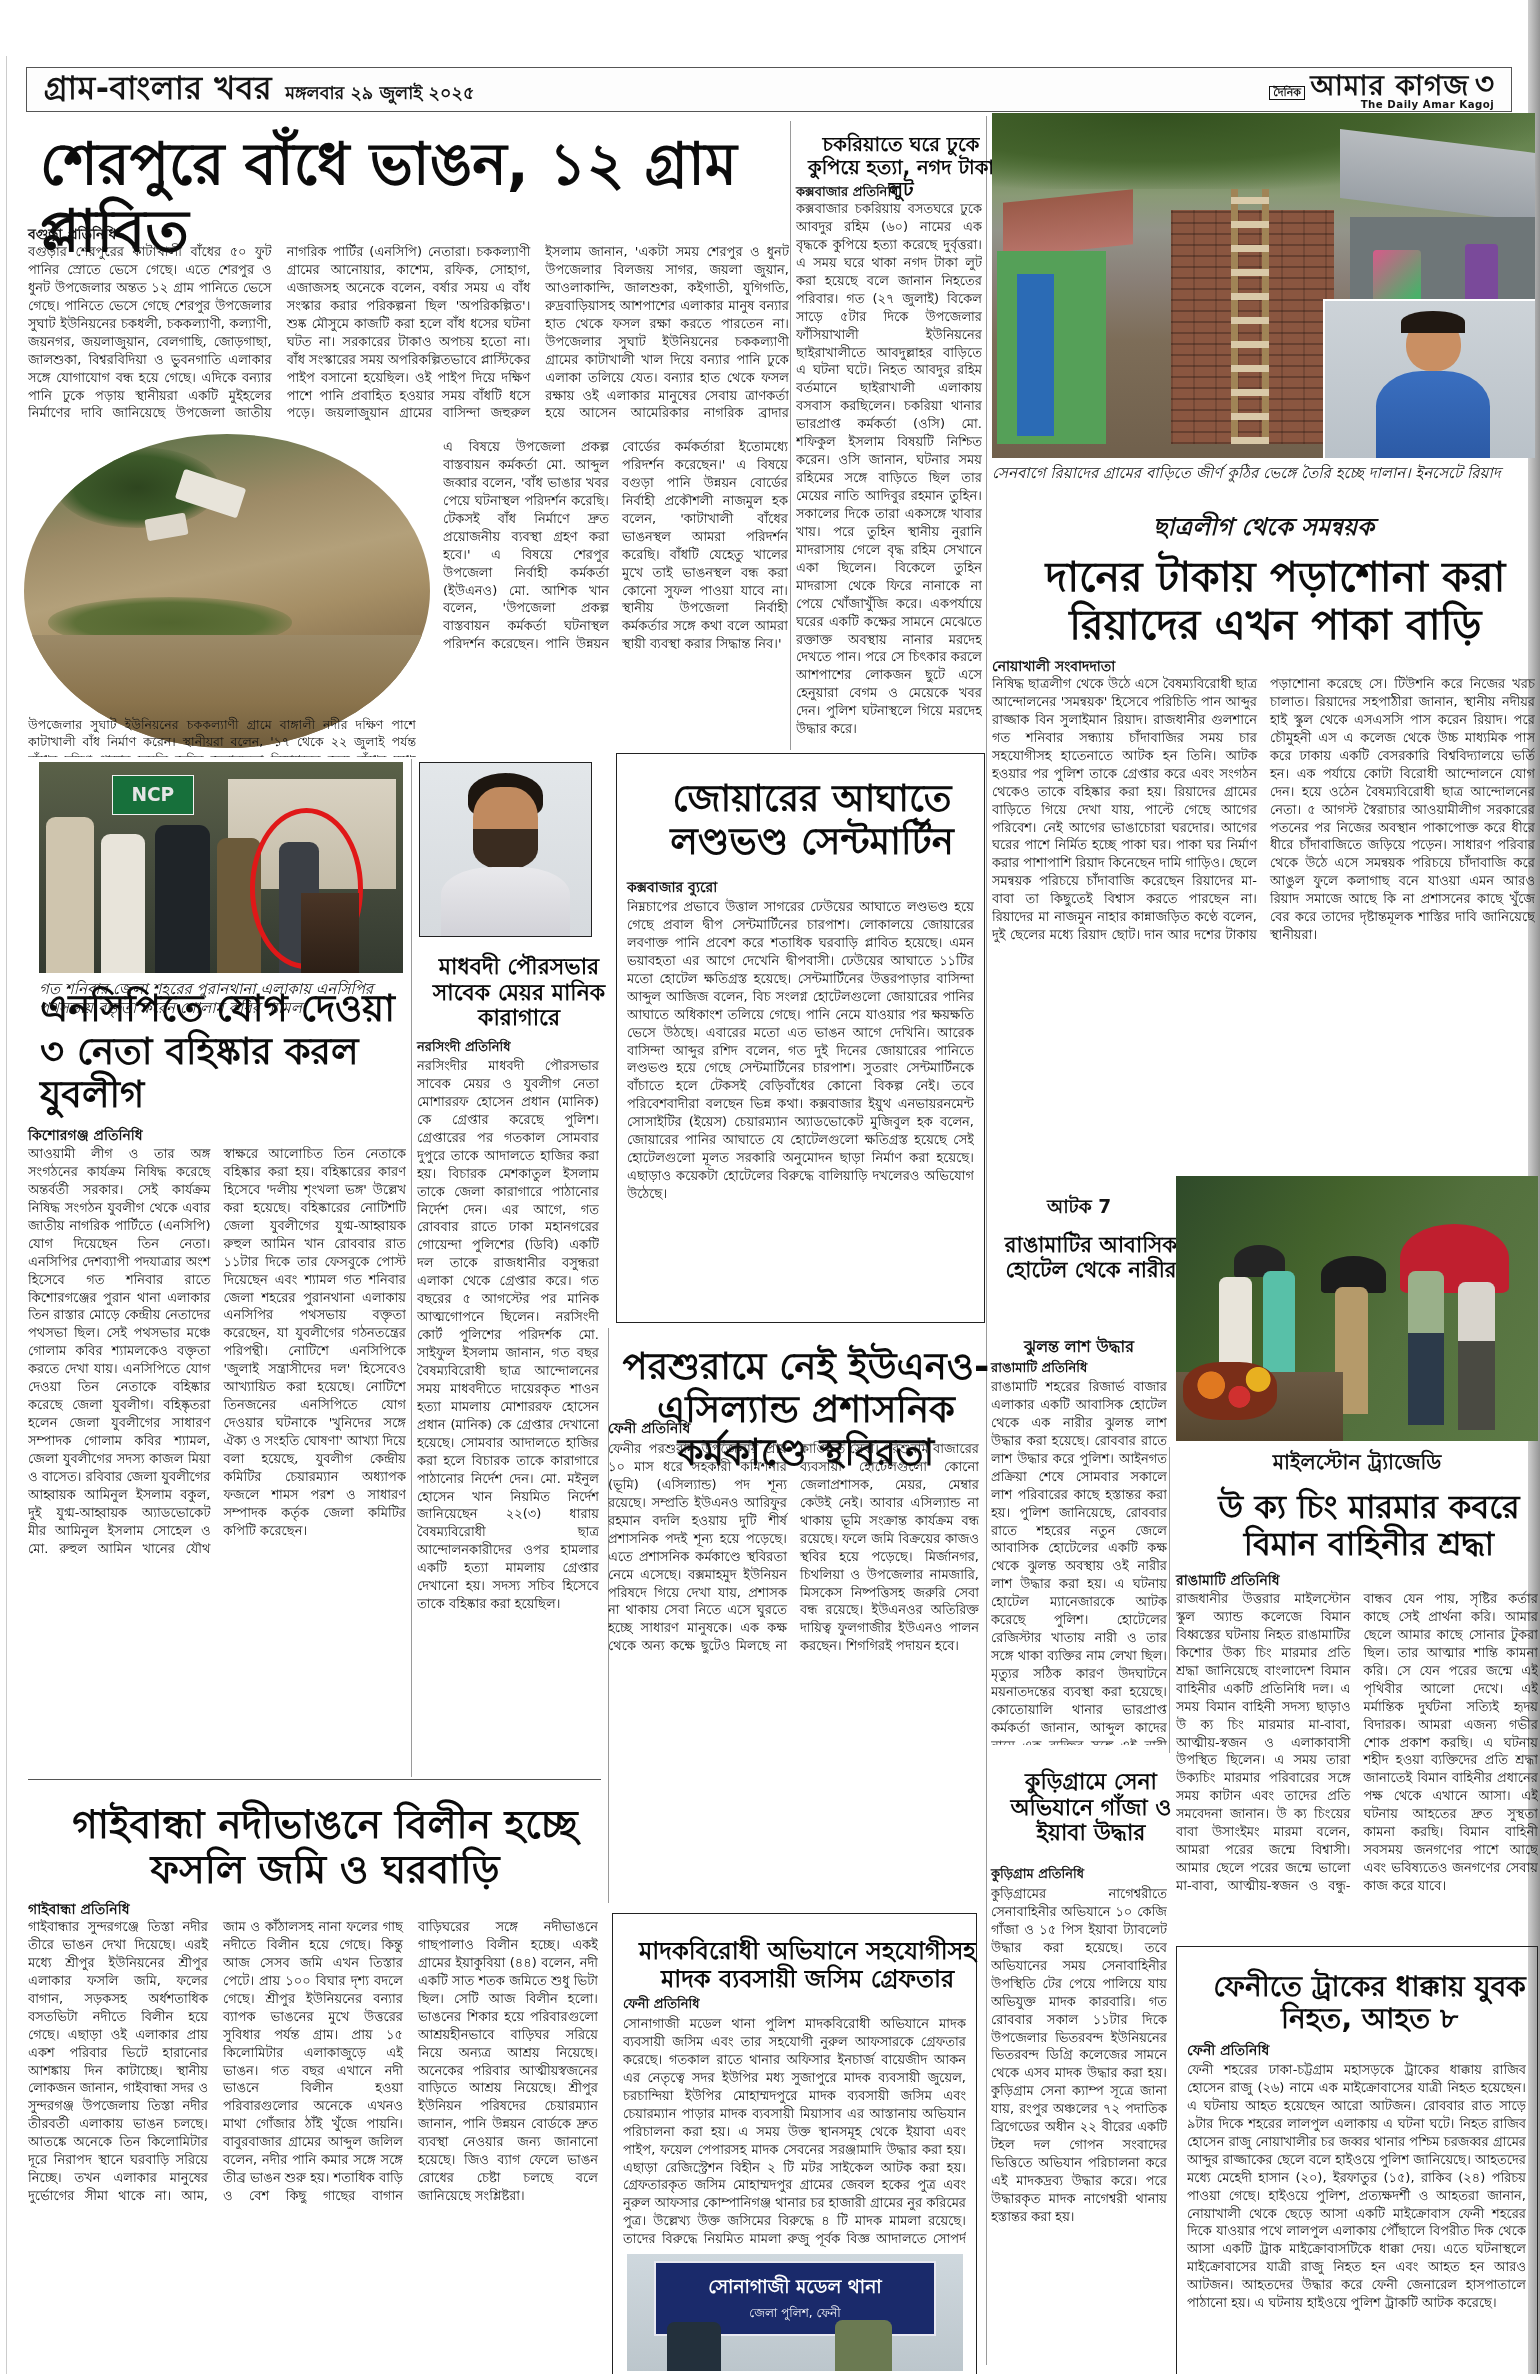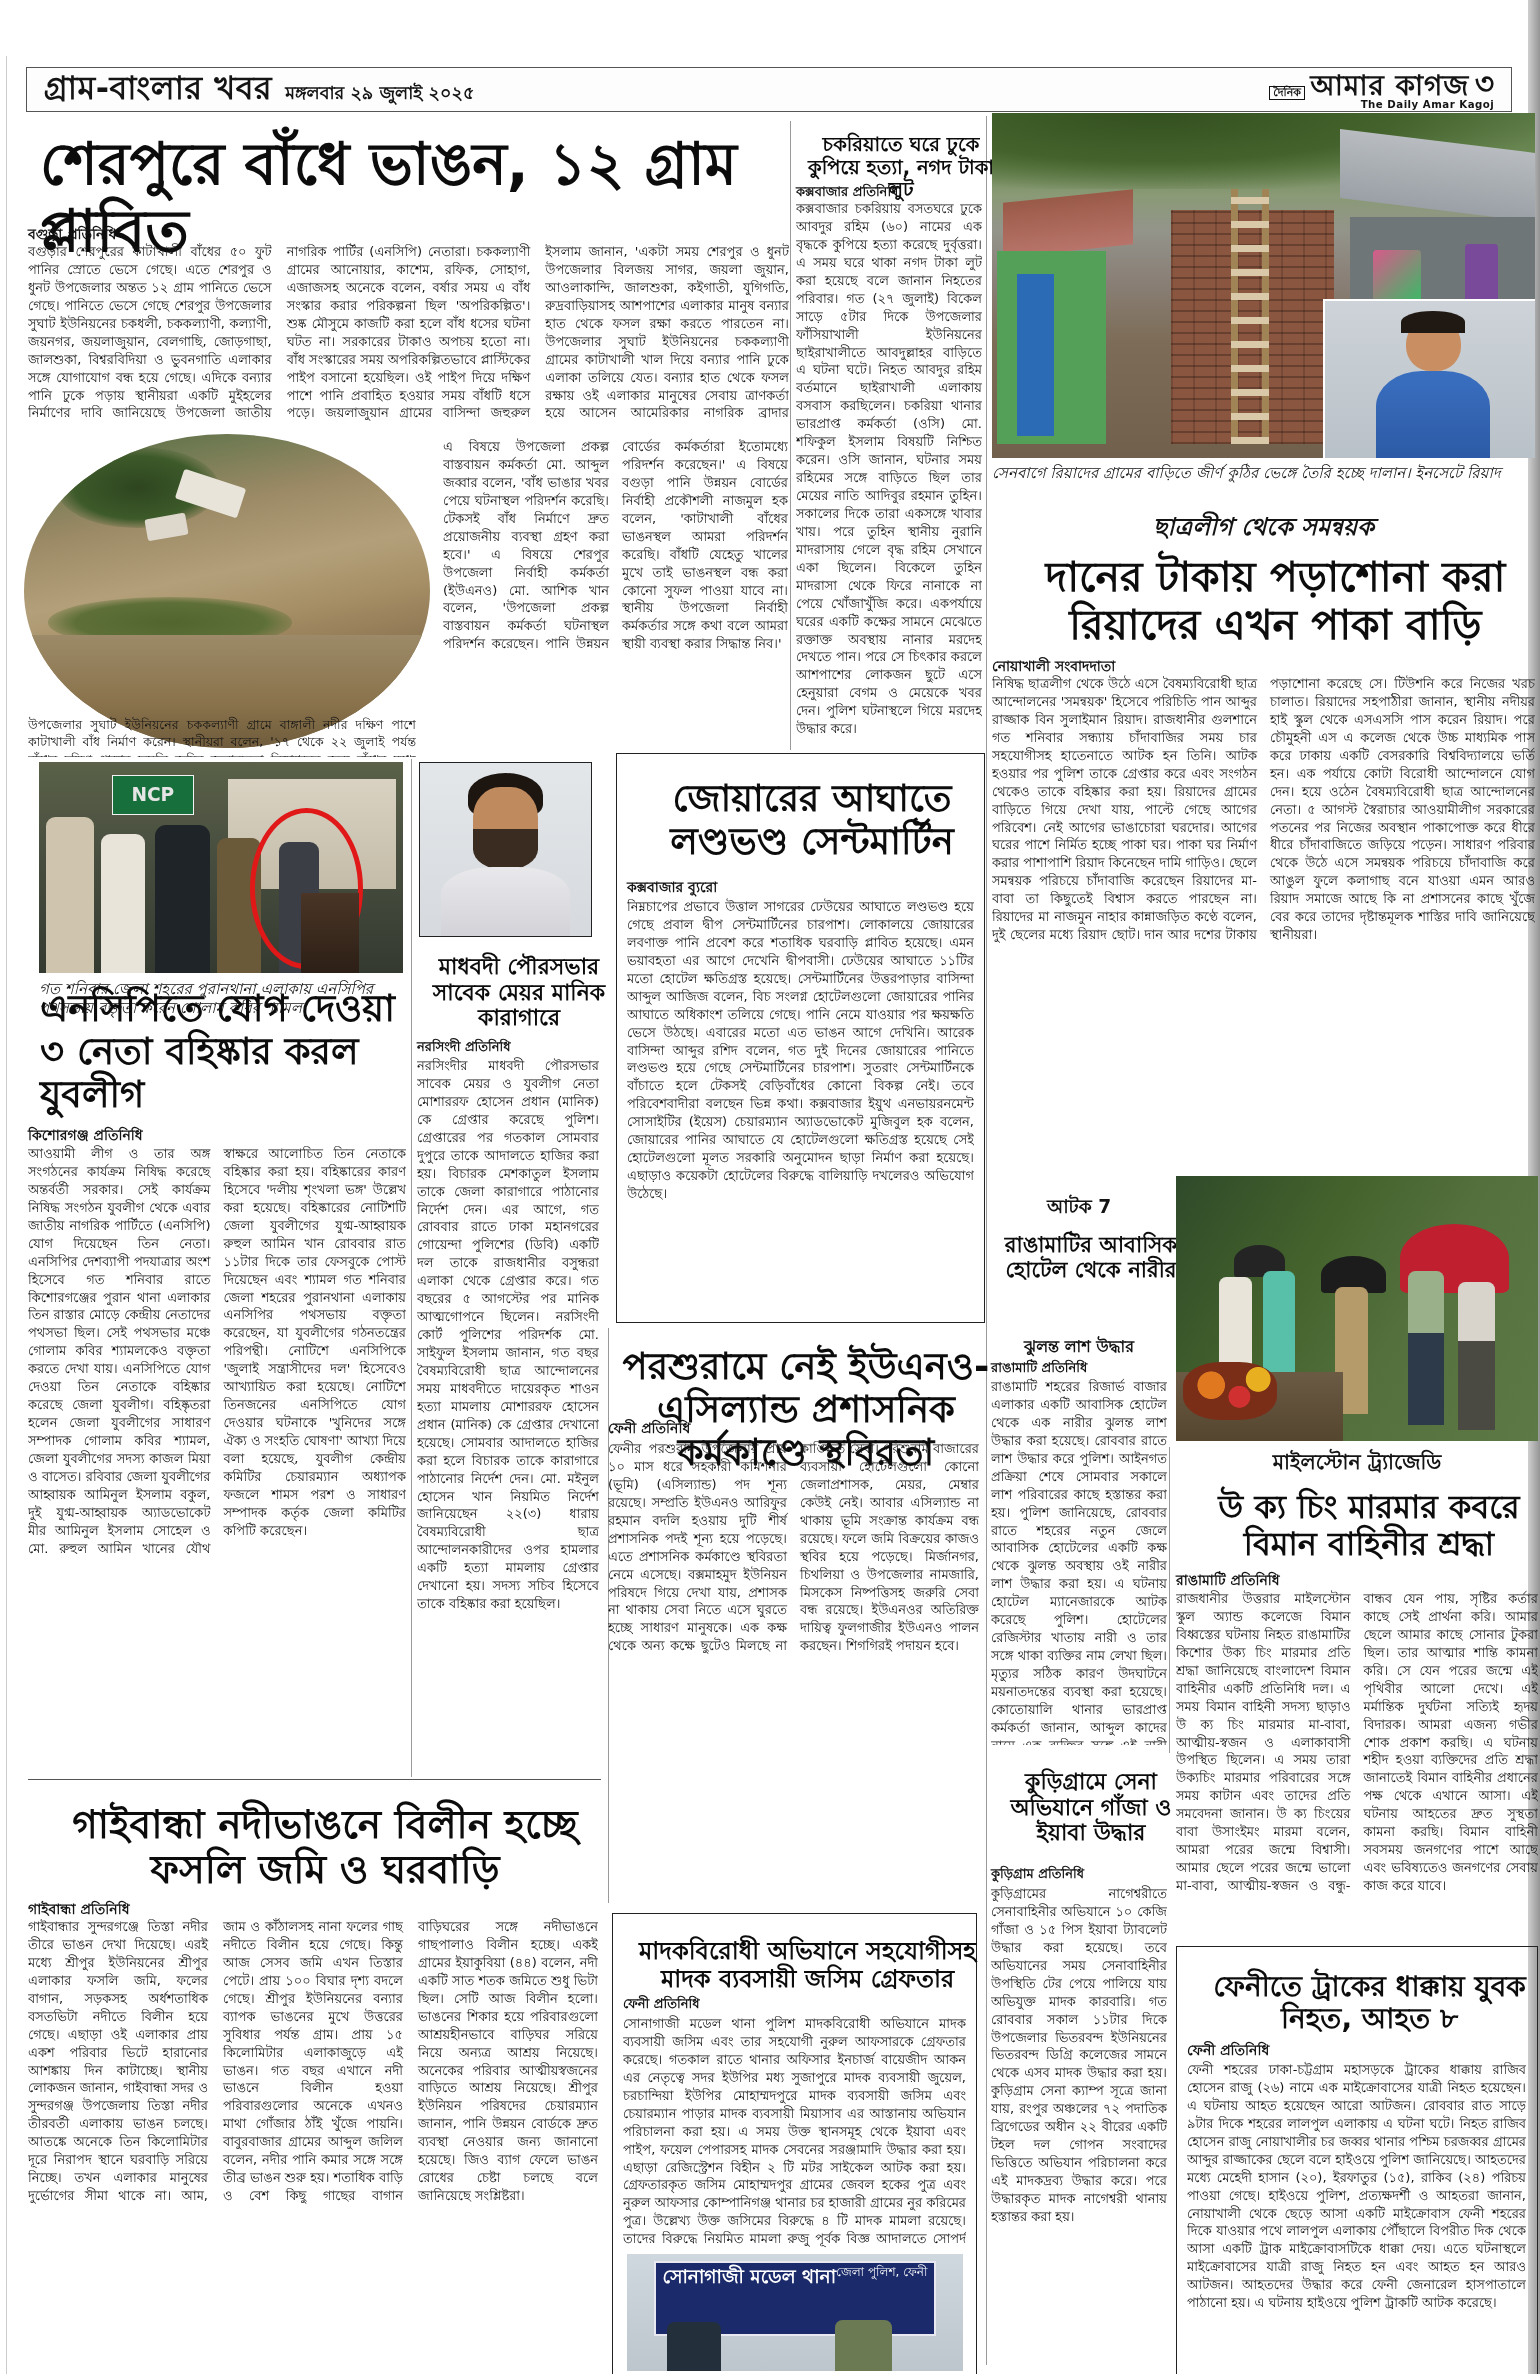--- a/index.html
+++ b/index.html
@@ -206,21 +206,21 @@
 
   <section>
     <div class="abs boxed" style="left:612px;top:1913px;width:365px;height:462px;"></div>
     <h2 class="headline abs centered" style="left:620px;top:1926px;width:351px;font-size:24px;">মাদকবিরোধী অভিযানে সহযোগীসহ মাদক ব্যবসায়ী জসিম গ্রেফতার</h2>
     <div class="abs byline" style="left:623px;top:1994px;font-size:13px;">ফেনী প্রতিনিধি</div>
     <div class="abs bodytext" style="left:623px;top:2015px;width:343px;height:234px;">সোনাগাজী মডেল থানা পুলিশ মাদকবিরোধী অভিযানে মাদক ব্যবসায়ী জসিম এবং তার সহযোগী নুরুল আফসারকে গ্রেফতার করেছে। গতকাল রাতে থানার অফিসার ইনচার্জ বায়েজীদ আকন এর নেতৃত্বে সদর ইউপির মধ্য সুজাপুরে মাদক ব্যবসায়ী জুয়েল, চরচান্দিয়া ইউপির মোহাম্মদপুরে মাদক ব্যবসায়ী জসিম এবং চেয়ারম্যান পাড়ার মাদক ব্যবসায়ী মিয়াসাব এর আস্তানায় অভিযান পরিচালনা করা হয়। এ সময় উক্ত স্থানসমূহ থেকে ইয়াবা এবং পাইপ, ফয়েল পেপারসহ মাদক সেবনের সরঞ্জামাদি উদ্ধার করা হয়। এছাড়া রেজিস্ট্রেশন বিহীন ২ টি মটর সাইকেল আটক করা হয়। গ্রেফতারকৃত জসিম মোহাম্মদপুর গ্রামের জেবল হকের পুত্র এবং নুরুল আফসার কোম্পানিগঞ্জ থানার চর হাজারী গ্রামের নুর করিমের পুত্র। উল্লেখ্য উক্ত জসিমের বিরুদ্ধে ৪ টি মাদক মামলা রয়েছে। তাদের বিরুদ্ধে নিয়মিত মামলা রুজু পূর্বক বিজ্ঞ আদালতে সোপর্দ করা হয়েছে।</div>
 
     <div class="photo" style="left:627px;top:2254px;width:336px;height:117px;
          background:linear-gradient(180deg,#cfd8de 0%,#bcc6cc 100%);">
       <div class="ph-div" style="left:8%;top:6%;width:84%;height:64%;background:#1a2a6b;border:2.8px solid #e8e8f0;box-sizing:border-box;
-           display:flex;flex-direction:row;justify-content:center;color:#ffffff;text-align:center;">
+           display:flex;flex-direction:column;align-items:center;justify-content:center;color:#ffffff;text-align:center;">
         <div style="font-size:18.6px;font-weight:bold;">সোনাগাজী মডেল থানা</div>
         <div style="font-size:12px;">জেলা পুলিশ, ফেনী</div>
       </div>
       <div class="ph-div" style="left:12%;top:58%;width:16%;height:42%;background:#23303c;border-radius:7.4px 7.4px 0 0;"></div>
       <div class="ph-div" style="left:62%;top:56%;width:17%;height:44%;background:#6b7a52;border-radius:7.4px 7.4px 0 0;"></div>
     </div>
   </section>
 
   <section>
     <h2 class="headline abs centered" style="left:991px;top:1757px;width:176px;font-size:22px;">কুড়িগ্রামে সেনা অভিযানে গাঁজা ও ইয়াবা উদ্ধার</h2>

